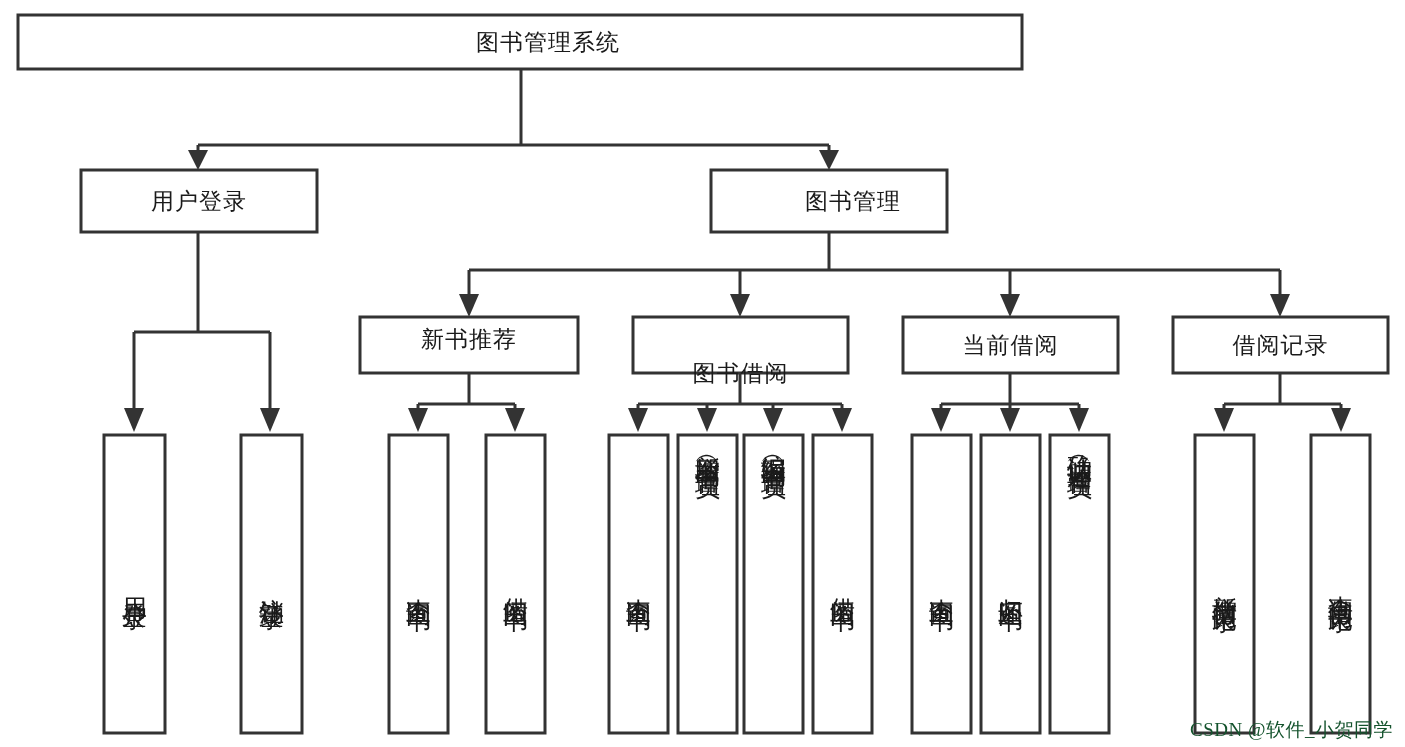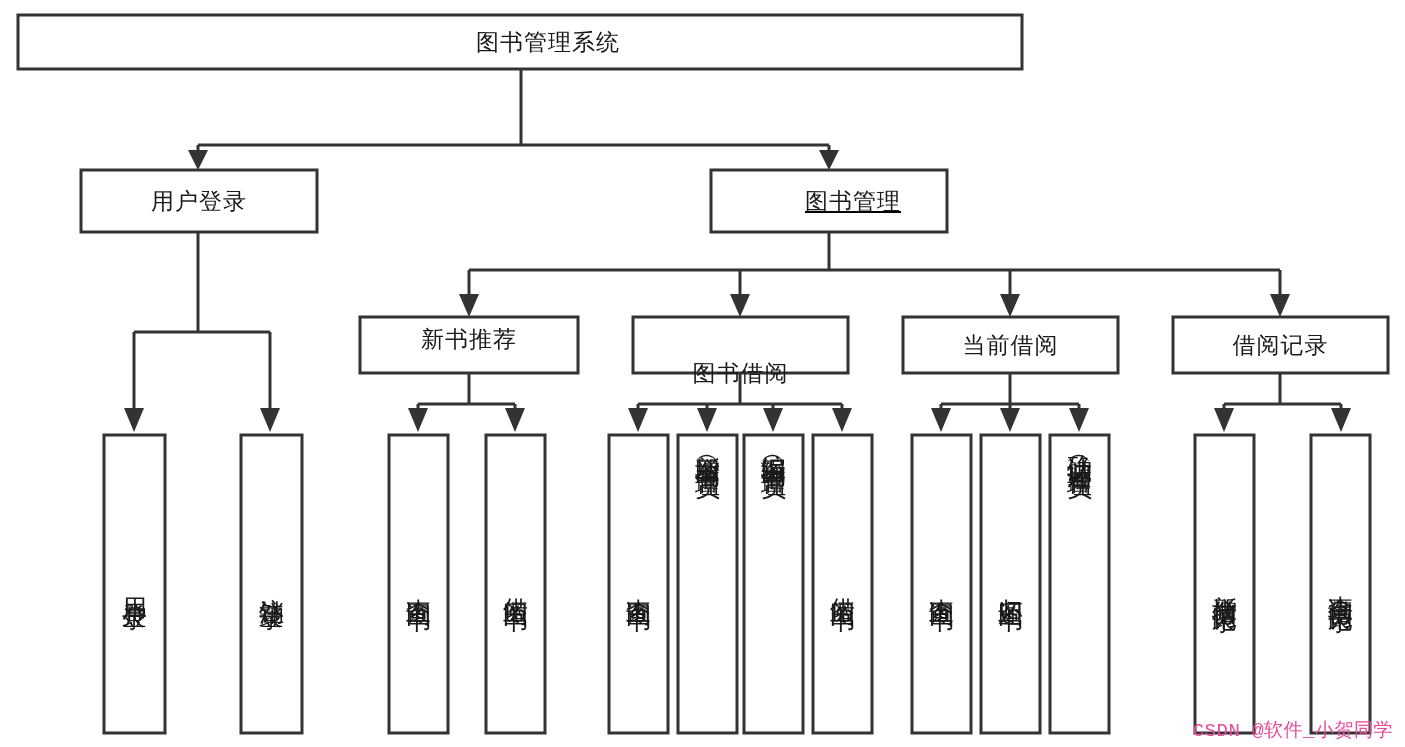--- a/index.html
+++ b/index.html
@@ -70,23 +70,23 @@
     font-family: "Liberation Sans", "DejaVu Sans", sans-serif;
     font-size: 23px;
     color: #1a1a1a;
     white-space: nowrap;
     letter-spacing: 1px;
   }
   #watermark {
     position: absolute;
     right: 12px;
     bottom: 4px;
-    font-family: Liberation Mono, monospace;
+    font-family: Liberation Serif, serif;
     font-size: 19px;
-    color: #ec4899;
+    color: #14532d;
     white-space: nowrap;
     letter-spacing: 0.5px;
   }
 </style>
 </head>
 <body>
 
 <div id="diagram-root">
 
   <svg id="flow" viewBox="0 0 1405 747">
@@ -182,21 +182,21 @@
 
   </svg>
 
   <div class="hlabel-wrap" style="left:18px; top:15px; width:1004px; height:54px;padding-left:28px;">
     <span class="hlabel-text">图书管理系统</span>
   </div>
 
   <div class="hlabel-wrap" style="left:81px; top:170px; width:236px; height:62px;">
     <span class="hlabel-text">用户登录</span>
   </div>
-  <div class="hlabel-wrap" style="left:711px; top:170px; width:284px; height:62px;text-decoration:underline;">
+  <div class="hlabel-wrap" style="left:711px; top:170px; width:284px; height:62px;">
     <span class="hlabel-text">图书管理</span>
   </div>
 
   <div class="hlabel-wrap" style="left:360px; top:317px; width:218px; height:44px;">
     <span class="hlabel-text">新书推荐</span>
   </div>
   <div class="hlabel-wrap" style="left:633px; top:317px; width:215px; height:56px;margin-top:28px;">
     <span class="hlabel-text">图书借阅</span>
   </div>
   <div class="hlabel-wrap" style="left:903px; top:317px; width:215px; height:56px;">

